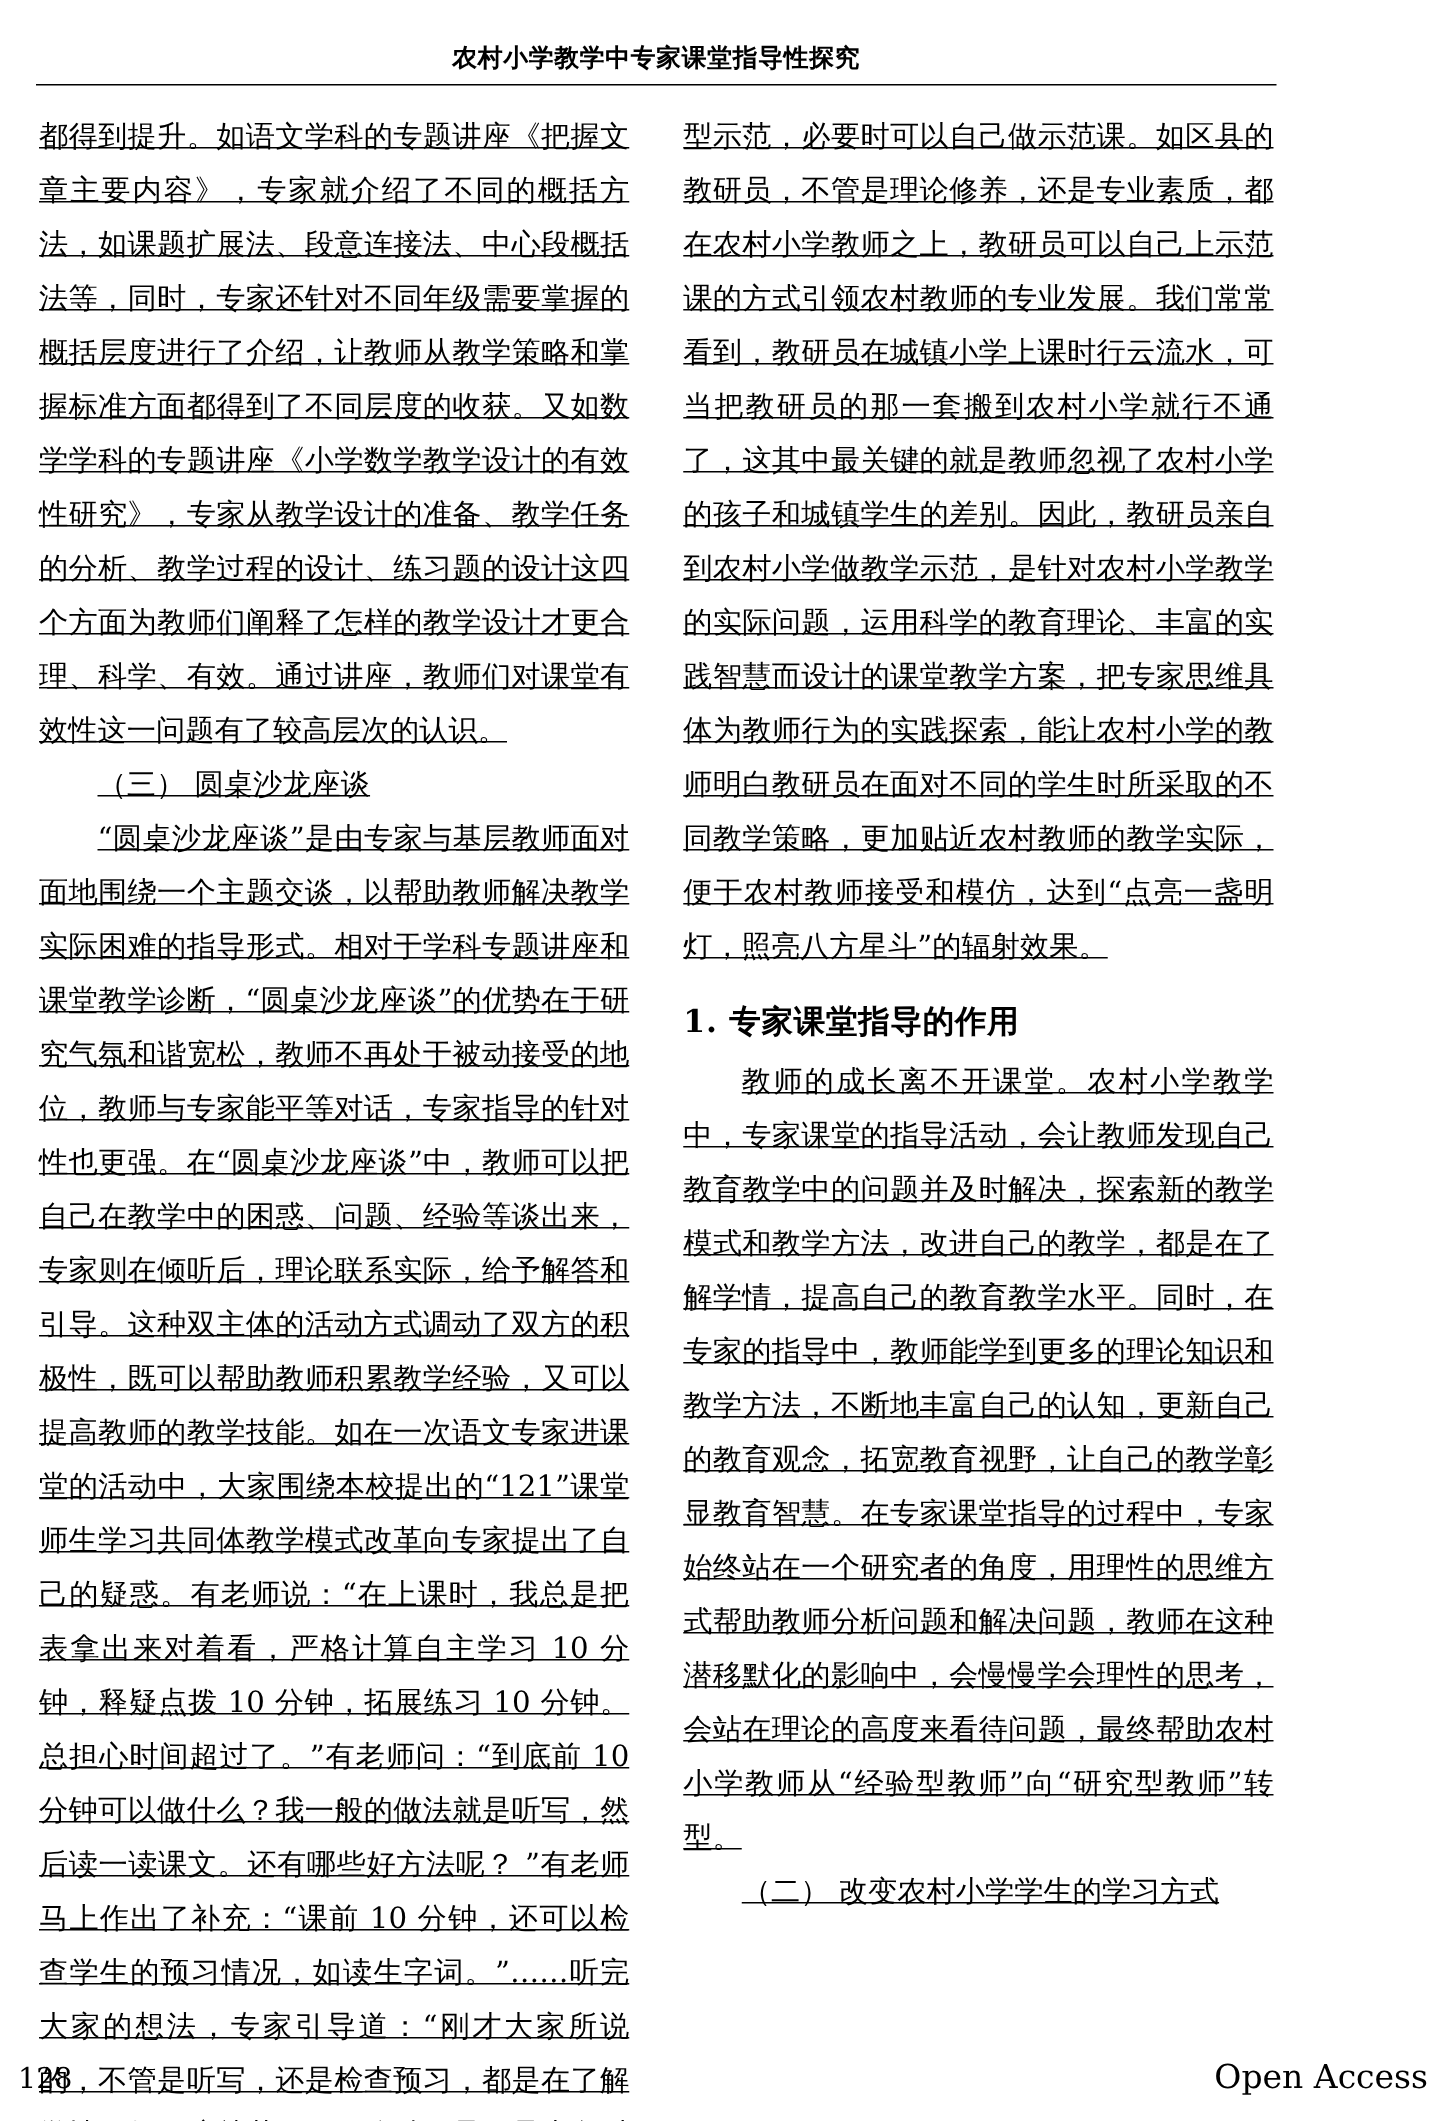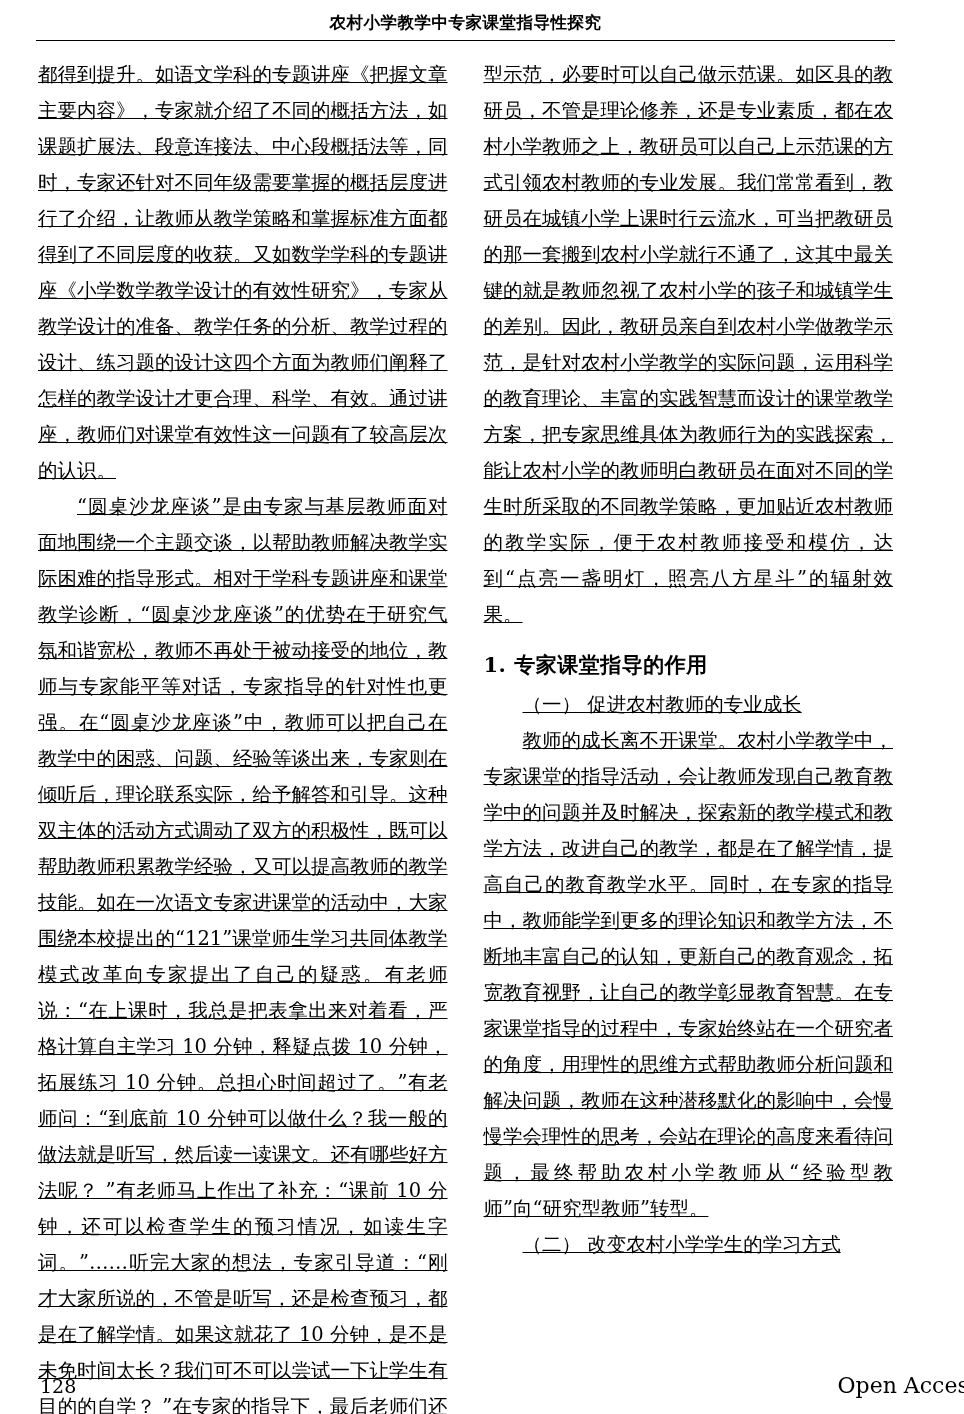--- a/index.html
+++ b/index.html
@@ -12,23 +12,22 @@
     height: 1414px;
     font-family: "DejaVu Serif", "Liberation Serif", serif;
     color: #000000;
     position: relative;
     overflow: hidden;
   }
   .page {
     width: 875px;
     height: 1414px;
     box-sizing: border-box;
-    padding: 0;
+    padding: 16px;
     position: relative;
-    margin-left: 28px;
   }
   .running-head {
     text-align: center;
     font-size: 16.5px;
     font-family: "DejaVu Serif", "Liberation Serif", serif;
     font-weight: bold;
     letter-spacing: 0.5px;
     padding-top: 12px;
     padding-bottom: 6px;
   }
@@ -92,28 +91,28 @@
 
 <div class="page">
 
   <div class="running-head">农村小学教学中专家课堂指导性探究</div>
   <div class="head-rule"></div>
 
   <div class="columns">
 
     <div class="col">
       <p>都得到提升。如语文学科的专题讲座《把握文章主要内容》，专家就介绍了不同的概括方法，如课题扩展法、段意连接法、中心段概括法等，同时，专家还针对不同年级需要掌握的概括层度进行了介绍，让教师从教学策略和掌握标准方面都得到了不同层度的收获。又如数学学科的专题讲座《小学数学教学设计的有效性研究》，专家从教学设计的准备、教学任务的分析、教学过程的设计、练习题的设计这四个方面为教师们阐释了怎样的教学设计才更合理、科学、有效。通过讲座，教师们对课堂有效性这一问题有了较高层次的认识。</p>
+      <p class="indent2">（三） 圆桌沙龙座谈</p>
       <p class="indent2">“圆桌沙龙座谈”是由专家与基层教师面对面地围绕一个主题交谈，以帮助教师解决教学实际困难的指导形式。相对于学科专题讲座和课堂教学诊断，“圆桌沙龙座谈”的优势在于研究气氛和谐宽松，教师不再处于被动接受的地位，教师与专家能平等对话，专家指导的针对性也更强。在“圆桌沙龙座谈”中，教师可以把自己在教学中的困惑、问题、经验等谈出来，专家则在倾听后，理论联系实际，给予解答和引导。这种双主体的活动方式调动了双方的积极性，既可以帮助教师积累教学经验，又可以提高教师的教学技能。如在一次语文专家进课堂的活动中，大家围绕本校提出的“121”课堂师生学习共同体教学模式改革向专家提出了自己的疑惑。有老师说：“在上课时，我总是把表拿出来对着看，严格计算自主学习 10 分钟，释疑点拨 10 分钟，拓展练习 10 分钟。总担心时间超过了。”有老师问：“到底前 10 分钟可以做什么？我一般的做法就是听写，然后读一读课文。还有哪些好方法呢？ ”有老师马上作出了补充：“课前 10 分钟，还可以检查学生的预习情况，如读生字词。”……听完大家的想法，专家引导道：“刚才大家所说的，不管是听写，还是检查预习，都是在了解学情。如果这就花了 10 分钟，是不是未免时间太长？我们可不可以尝试一下让学生有目的的自学？ ”在专家的指导下，最后老师们还形成了指导学生自主学习的策略，如开课就用质疑的方法直奔问题，围绕问题展开学习；借用学习单，设计相关练习，让学生尝试完成。</p>
 
     </div>
 
     <div class="col">
       <p>型示范，必要时可以自己做示范课。如区县的教研员，不管是理论修养，还是专业素质，都在农村小学教师之上，教研员可以自己上示范课的方式引领农村教师的专业发展。我们常常看到，教研员在城镇小学上课时行云流水，可当把教研员的那一套搬到农村小学就行不通了，这其中最关键的就是教师忽视了农村小学的孩子和城镇学生的差别。因此，教研员亲自到农村小学做教学示范，是针对农村小学教学的实际问题，运用科学的教育理论、丰富的实践智慧而设计的课堂教学方案，把专家思维具体为教师行为的实践探索，能让农村小学的教师明白教研员在面对不同的学生时所采取的不同教学策略，更加贴近农村教师的教学实际，便于农村教师接受和模仿，达到“点亮一盏明灯，照亮八方星斗”的辐射效果。</p>
       <h2 class="section">1.  专家课堂指导的作用</h2>
-      <p class="indent2">（一） 促进农村教师的专业成长</p>
       <p class="indent2">教师的成长离不开课堂。农村小学教学中，专家课堂的指导活动，会让教师发现自己教育教学中的问题并及时解决，探索新的教学模式和教学方法，改进自己的教学，都是在了解学情，提高自己的教育教学水平。同时，在专家的指导中，教师能学到更多的理论知识和教学方法，不断地丰富自己的认知，更新自己的教育观念，拓宽教育视野，让自己的教学彰显教育智慧。在专家课堂指导的过程中，专家始终站在一个研究者的角度，用理性的思维方式帮助教师分析问题和解决问题，教师在这种潜移默化的影响中，会慢慢学会理性的思考，会站在理论的高度来看待问题，最终帮助农村小学教师从“经验型教师”向“研究型教师”转型。</p>
       <p class="indent2">（二） 改变农村小学学生的学习方式</p>
 
     </div>
 
   </div>
 
   <div class="footer">
     <span class="page-no">128</span>
     <span class="open-access">Open Access</span>

